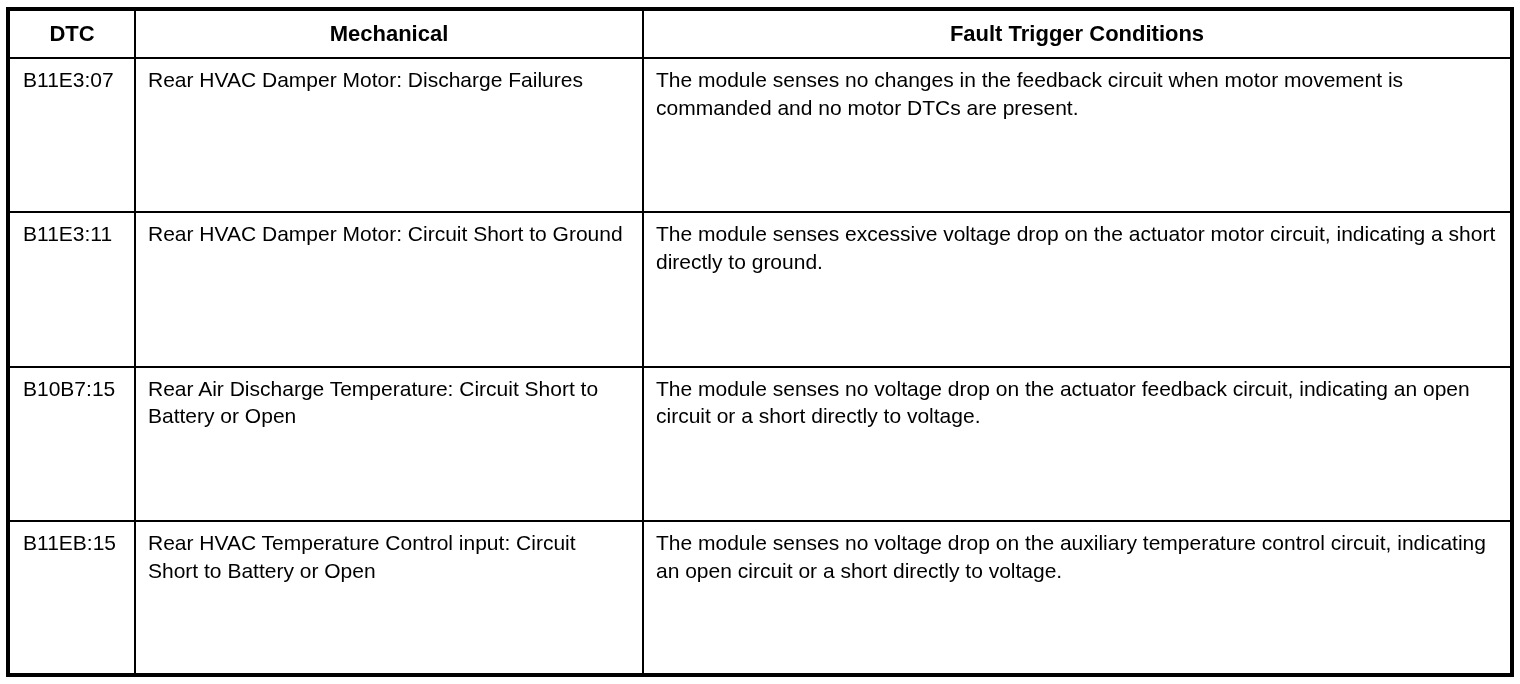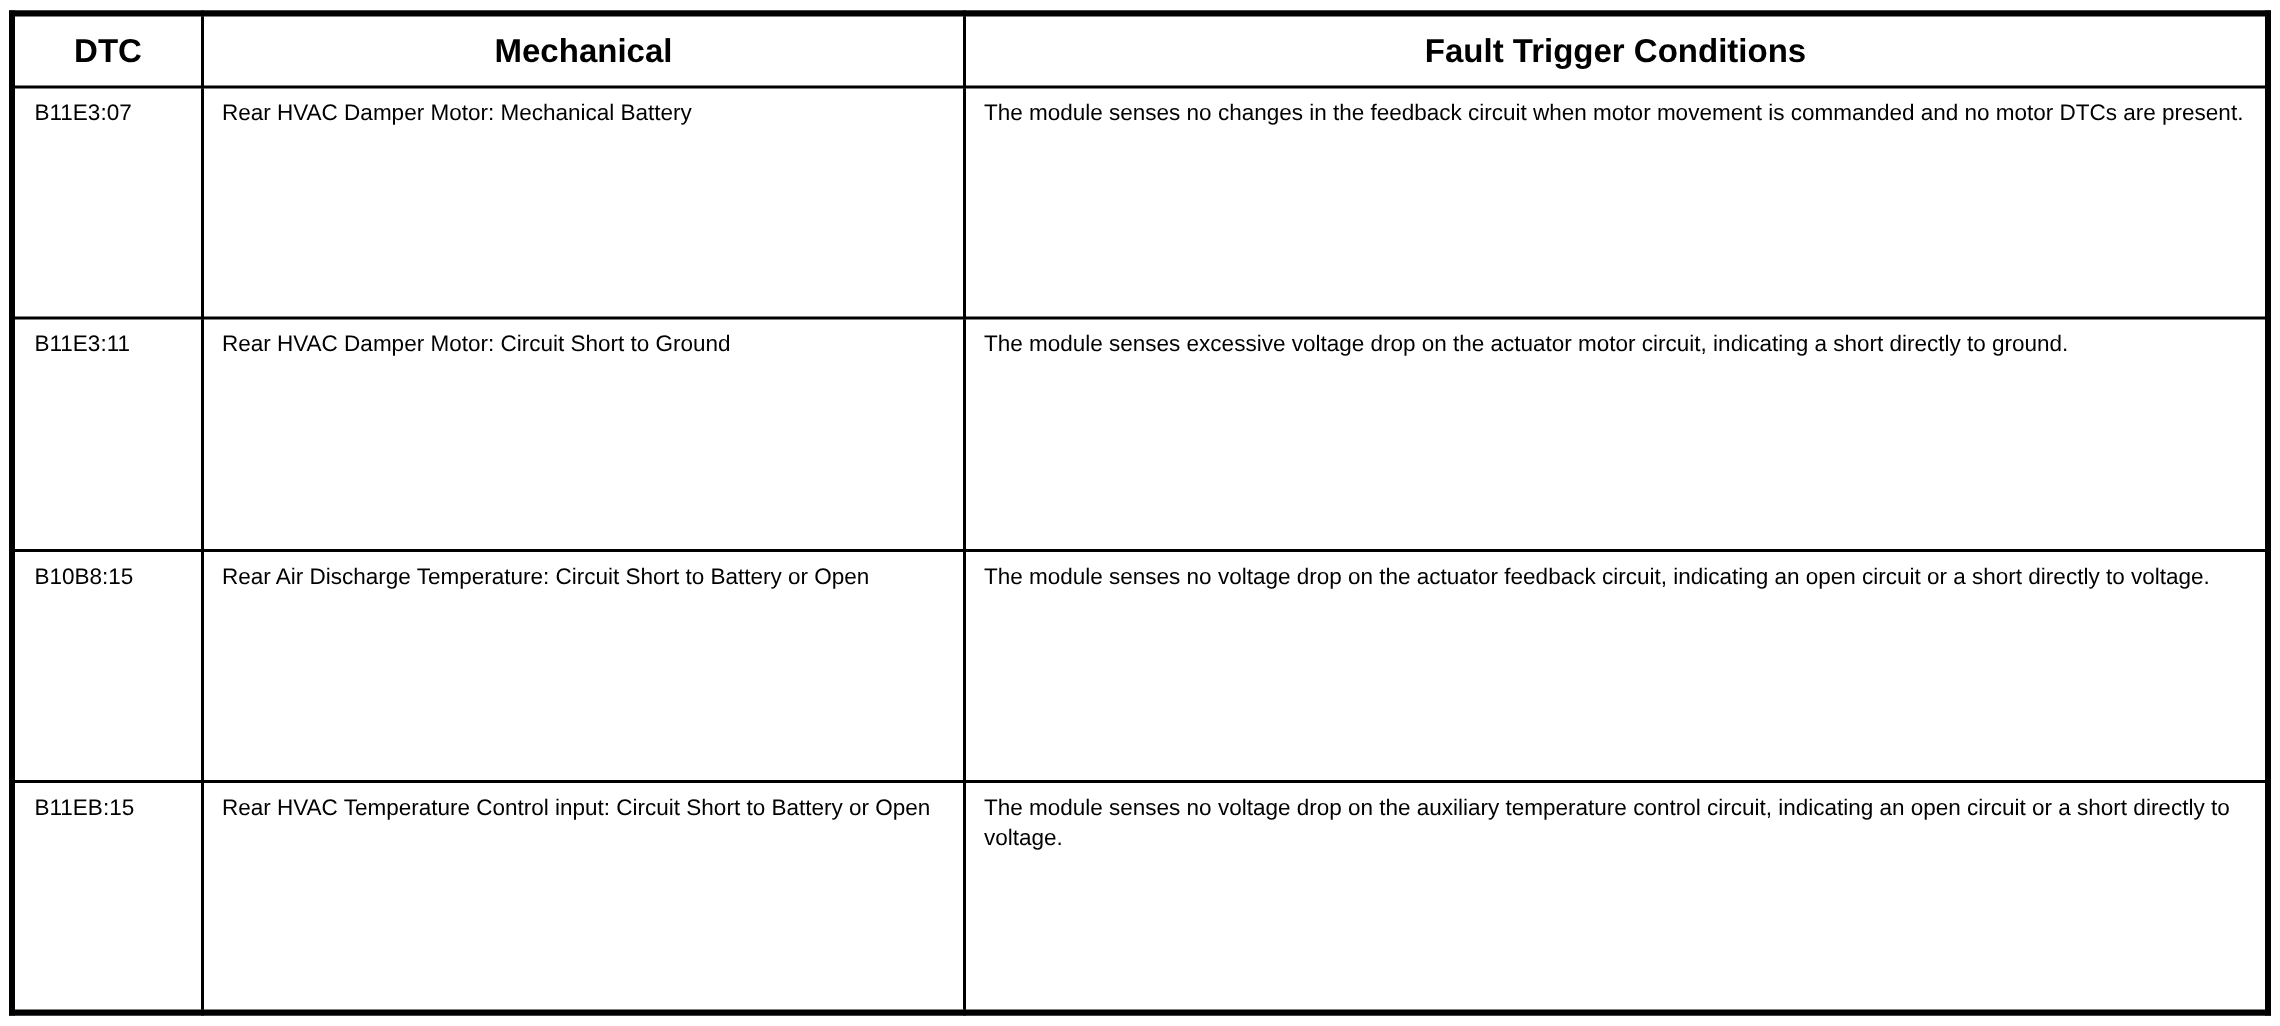--- a/index.html
+++ b/index.html
@@ -12,41 +12,41 @@
     height: 684px;
     background: #ffffff;
     box-sizing: border-box;
     padding: 7px 6px;
   }
   table.dtc-table {
     width: 100%;
     height: 100%;
     border-collapse: collapse;
     table-layout: fixed;
-    background: #0f172a;
+    background: #a21caf;
     border: 4px solid #000000;
     font-family: "Liberation Sans", "DejaVu Sans", sans-serif;
     color: #000000;
   }
   col.col-dtc { width: 127px; }
   col.col-desc { width: 508px; }
   col.col-cond { width: auto; }
   th {
     border: 2px solid #000000;
     font-size: 22px;
     font-weight: bold;
     text-align: center;
     vertical-align: middle;
     height: 42px;
     padding: 2px 6px;
     background: #ffffff;
   }
   td {
     border: 2px solid #000000;
-    font-size: 15px;
+    font-size: 21px;
     font-weight: normal;
     text-align: left;
     vertical-align: top;
     padding: 7px 12px 7px 12px;
     line-height: 1.33;
     background: #ffffff;
   }
   td.dtc {
     padding-left: 13px;
     padding-right: 4px;
@@ -68,30 +68,30 @@
       <tr>
         <th>DTC</th>
         <th>Mechanical</th>
         <th>Fault Trigger Conditions</th>
       </tr>
     </thead>
     <tbody>
 
     <tr>
           <td class="dtc">B11E3:07</td>
-          <td class="description">Rear HVAC Damper Motor: Mechanical Battery</td>
+          <td class="description">Rear HVAC Damper Motor: Discharge Failures</td>
           <td class="conditions">The module senses no changes in the feedback circuit when motor movement is commanded and no motor DTCs are present.</td>
         </tr>
         <tr>
           <td class="dtc">B11E3:11</td>
           <td class="description">Rear HVAC Damper Motor: Circuit Short to Ground</td>
           <td class="conditions">The module senses excessive voltage drop on the actuator motor circuit, indicating a short directly to ground.</td>
         </tr>
         <tr>
-          <td class="dtc">B10B8:15</td>
+          <td class="dtc">B10B7:15</td>
           <td class="description">Rear Air Discharge Temperature: Circuit Short to Battery or Open</td>
           <td class="conditions">The module senses no voltage drop on the actuator feedback circuit, indicating an open circuit or a short directly to voltage.</td>
         </tr>
         <tr>
           <td class="dtc">B11EB:15</td>
           <td class="description">Rear HVAC Temperature Control input: Circuit Short to Battery or Open</td>
           <td class="conditions">The module senses no voltage drop on the auxiliary temperature control circuit, indicating an open circuit or a short directly to voltage.</td>
         </tr>
       </tbody>
   </table>

